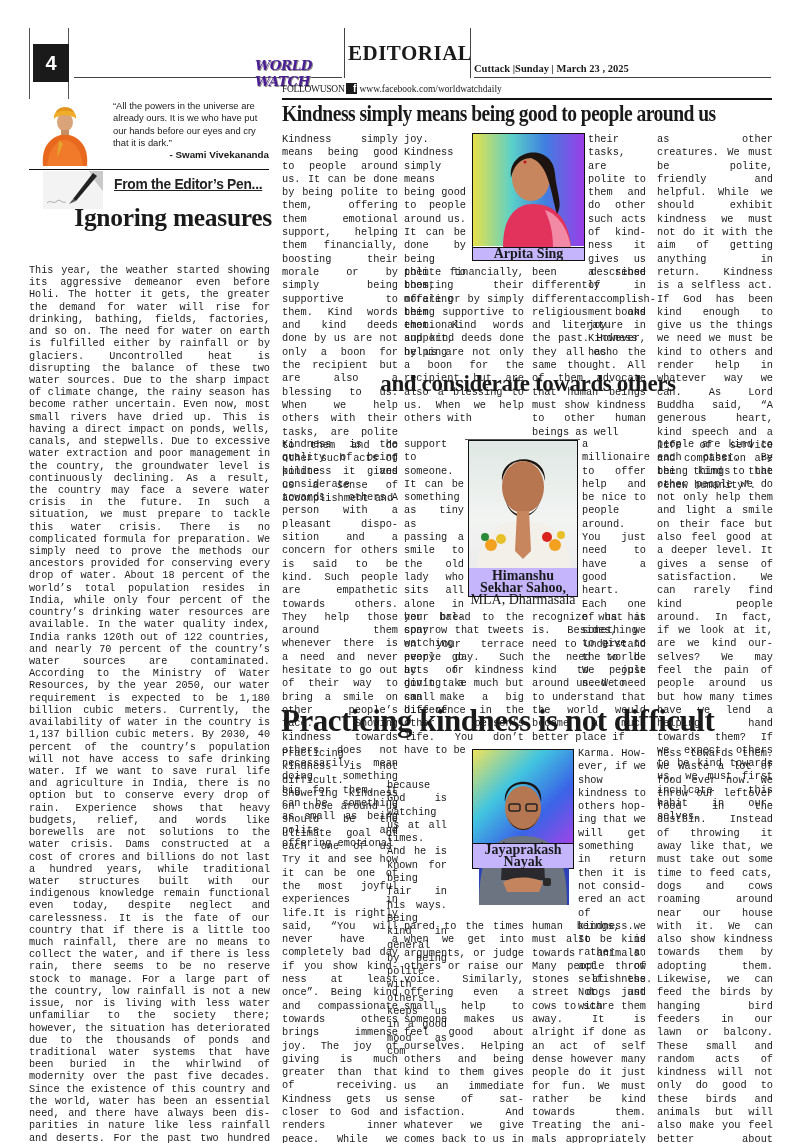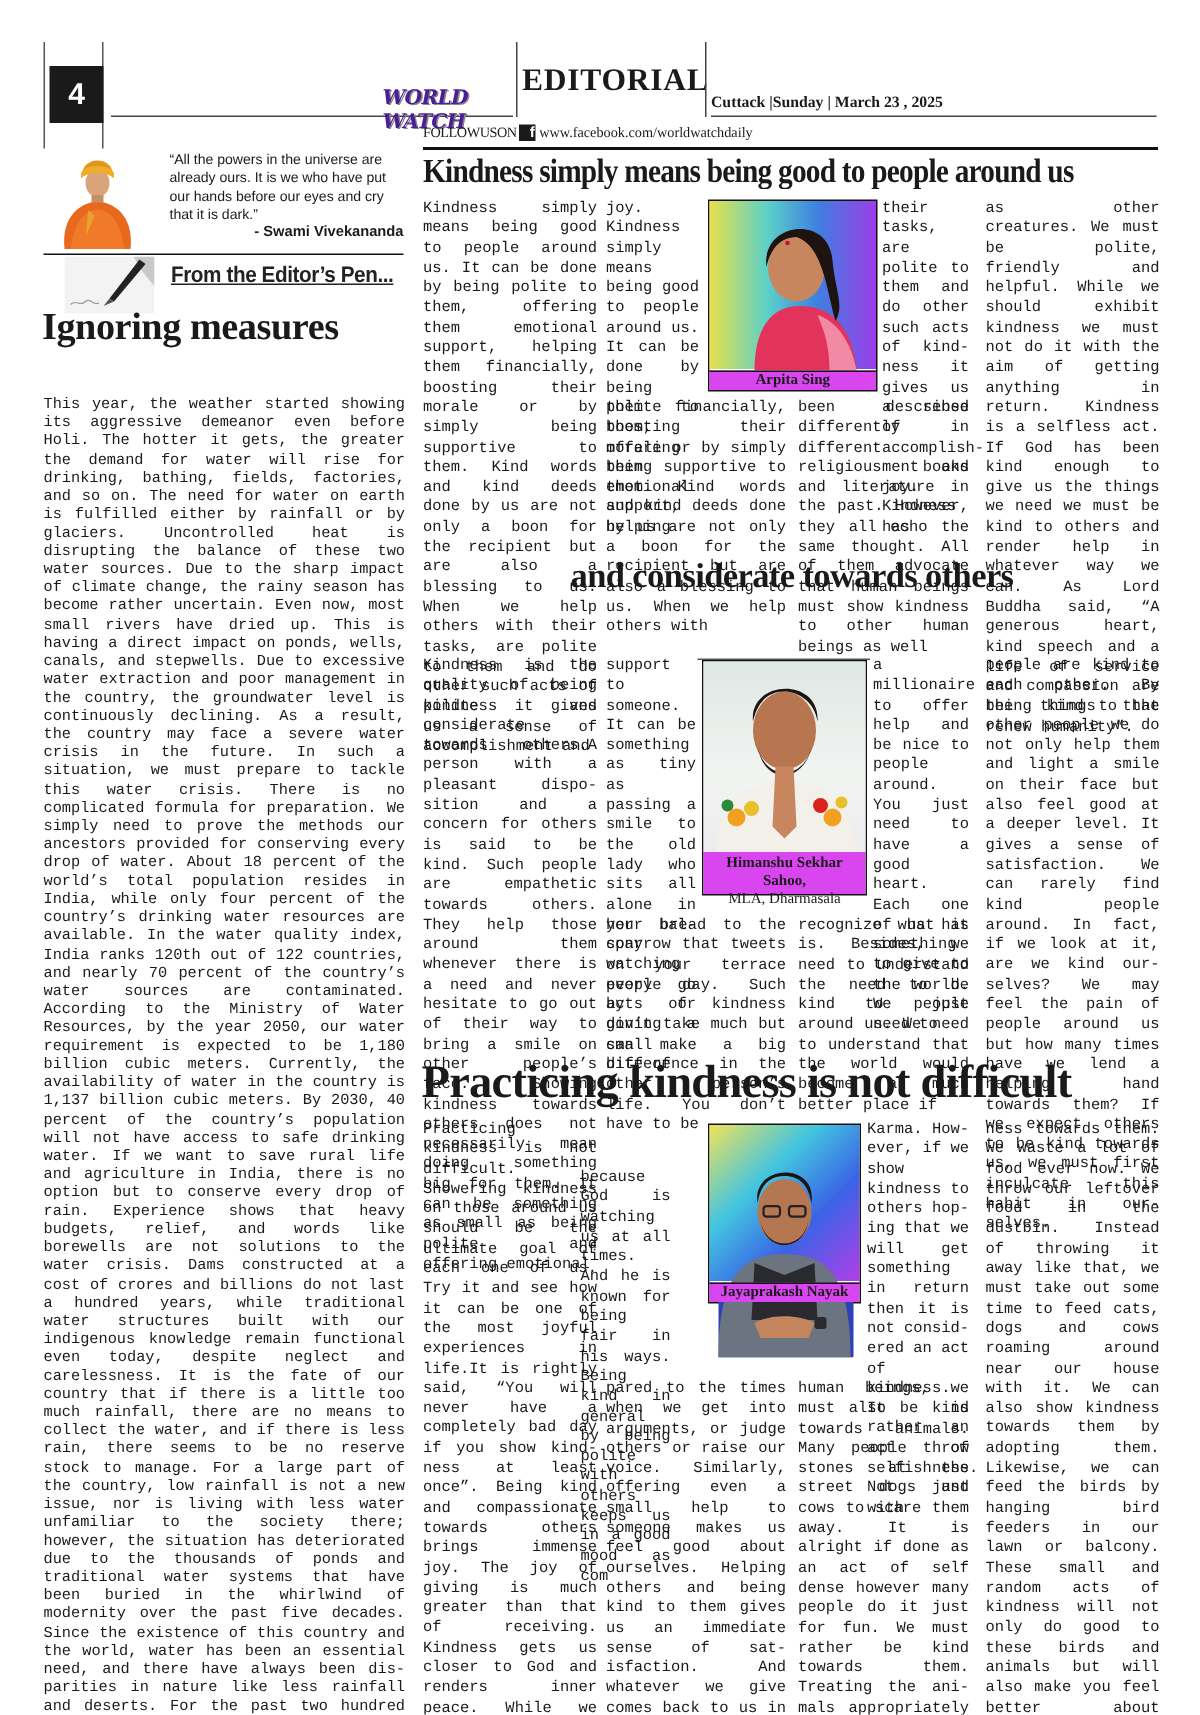--- a/index.html
+++ b/index.html
@@ -23,32 +23,32 @@
 
   
   .quote-img { position: absolute; left: 37px; top: 100px; width: 56px; height: 66px; }
   .quote-text { position: absolute; left: 113px; top: 100px; width: 157px; font-family: "Liberation Sans", sans-serif; font-size: 9.4px; line-height: 12.3px; }
   .quote-author { position: absolute; left: 113px; top: 149px; width: 156px; text-align: right; font-family: "Liberation Sans", sans-serif; font-size: 9.8px; font-weight: bold; }
   .quote-rule { position: absolute; left: 29px; top: 169px; width: 240px; height: 1px; background: #111; }
 
   .pen-img { position: absolute; left: 43px; top: 171px; width: 60px; height: 38px; }
   .editors-pen { position: absolute; left: 114px; top: 175px; font-family: "Liberation Sans", sans-serif; font-size: 15px; font-weight: bold; text-decoration: underline; letter-spacing: -0.3px; transform: scaleX(0.92); transform-origin: left; color: #222; }
 
-  .main-head { position: absolute; left: 28px; top: 203px; width: 244px; text-align: left; font-family: "Liberation Serif", serif; font-weight: bold; font-size: 25.5px; line-height: 29px; letter-spacing: -0.3px; }
+  .main-head { position: absolute; left: 28px; top: 203px; width: 244px; text-align: right; font-family: "Liberation Serif", serif; font-weight: bold; font-size: 25.5px; line-height: 29px; letter-spacing: -0.3px; }
 
   .body-col { position: absolute; font-family: Liberation Mono, monospace; font-size: 10.2px; line-height: 12.22px; text-align: justify; hyphens: manual; }
   .col-left { left: 29px; top: 265px; width: 241px; }
 
   
   .art1-head { position: absolute; left: 282px; top: 100px; width: 490px; font-family: "Liberation Serif", serif; font-weight: bold; font-size: 22.5px; letter-spacing: -0.6px; white-space: nowrap; transform: scaleX(0.87); transform-origin: left; line-height: 28px; }
   .body2 { font-size: 10.3px; line-height: 13.3px; }
 
   .photo { position: absolute; border: 1px solid #111; background: #fff; }
   .photo .pic { position: absolute; left: 0; top: 0; right: 0; }
-  .photo .cap { position: absolute; left: 0; right: 0; bottom: 0; text-align: center; font-family: "Liberation Serif", serif; font-weight: bold; font-size: 10px; line-height: 12px; background: #d946ef; border-top: 1px solid #111; margin-top: 41px; }
+  .photo .cap { position: absolute; left: 0; right: 0; bottom: 0; text-align: center; font-family: "Liberation Serif", serif; font-weight: bold; font-size: 14px; line-height: 12px; background: #c4b5fd; border-top: 1px solid #111; margin-top: 41px; }
 
   .art2-head { position: absolute; left: 283px; top: 369px; width: 490px; text-align: center; font-family: "Liberation Serif", serif; font-weight: bold; font-size: 23px; line-height: 29px; letter-spacing: -0.4px; }
   .art2-rule { position: absolute; left: 465px; top: 439px; width: 115px; height: 1px; background: #555; }
   .art3-head { position: absolute; left: 281px; top: 702px; width: 495px; font-family: "Liberation Serif", serif; font-weight: bold; font-size: 31px; line-height: 38px; letter-spacing: -0.5px; white-space: nowrap; }
 </style>
 </head>
 <body>
 
 <div class="page-num-box"></div>
 <div class="page-num">4</div>

